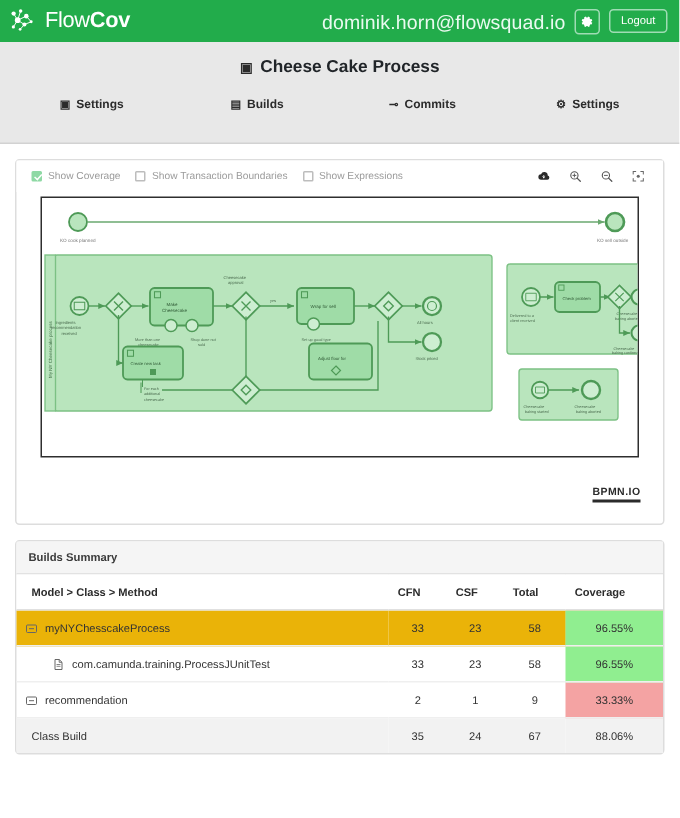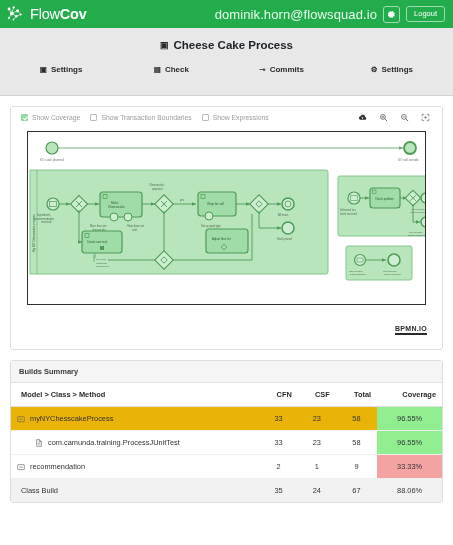--- a/index.html
+++ b/index.html
@@ -109,21 +109,21 @@
     position: absolute; right: 11px; bottom: 8px;
     font-size: 7px; font-weight: 700; letter-spacing: .3px;
     color: #2b2b2b; border-bottom: 2px solid #2b2b2b; padding-bottom: 1px;
   }
 
   
   table { width: 100%; border-collapse: collapse; }
   th, td { font-size: 7.4px; color: #333; padding: 7px 6px; }
   thead th {
     font-weight: 700; color: #2b2b2b; border-bottom: 1px solid #e0e0e0;
-    text-align: right; background: #ffffff;
+    text-align: left; background: #ffffff;
   }
   thead th.name-col { text-align: left; padding-left: 10px; }
   tbody td { border-bottom: 1px solid #efefef; text-align: center; }
   tbody td.name-col { text-align: left; }
   tr.row-model { background: #eab308; }
   tr.row-model td { font-weight: 400; }
   tr.row-total td { background: #f2f2f2; border-bottom: none; font-weight: 400; }
   .cov { font-weight: 400; }
   .cov-good { background: #90ee90; }
   .cov-bad  { background: #f4a3a3; }
@@ -172,21 +172,21 @@
     <span>Cheese Cake Process</span>
   </div>
 
   <div class="nav">
     <div class="nav-item">
       <span class="glyph">▣</span>
       <span>Settings</span>
     </div>
     <div class="nav-item">
       <span class="glyph">▤</span>
-      <span>Check</span>
+      <span>Builds</span>
     </div>
     <div class="nav-item">
       <span class="glyph">⊸</span>
       <span>Commits</span>
     </div>
     <div class="nav-item">
       <span class="glyph">⚙</span>
       <span>Settings</span>
     </div>
   </div>

